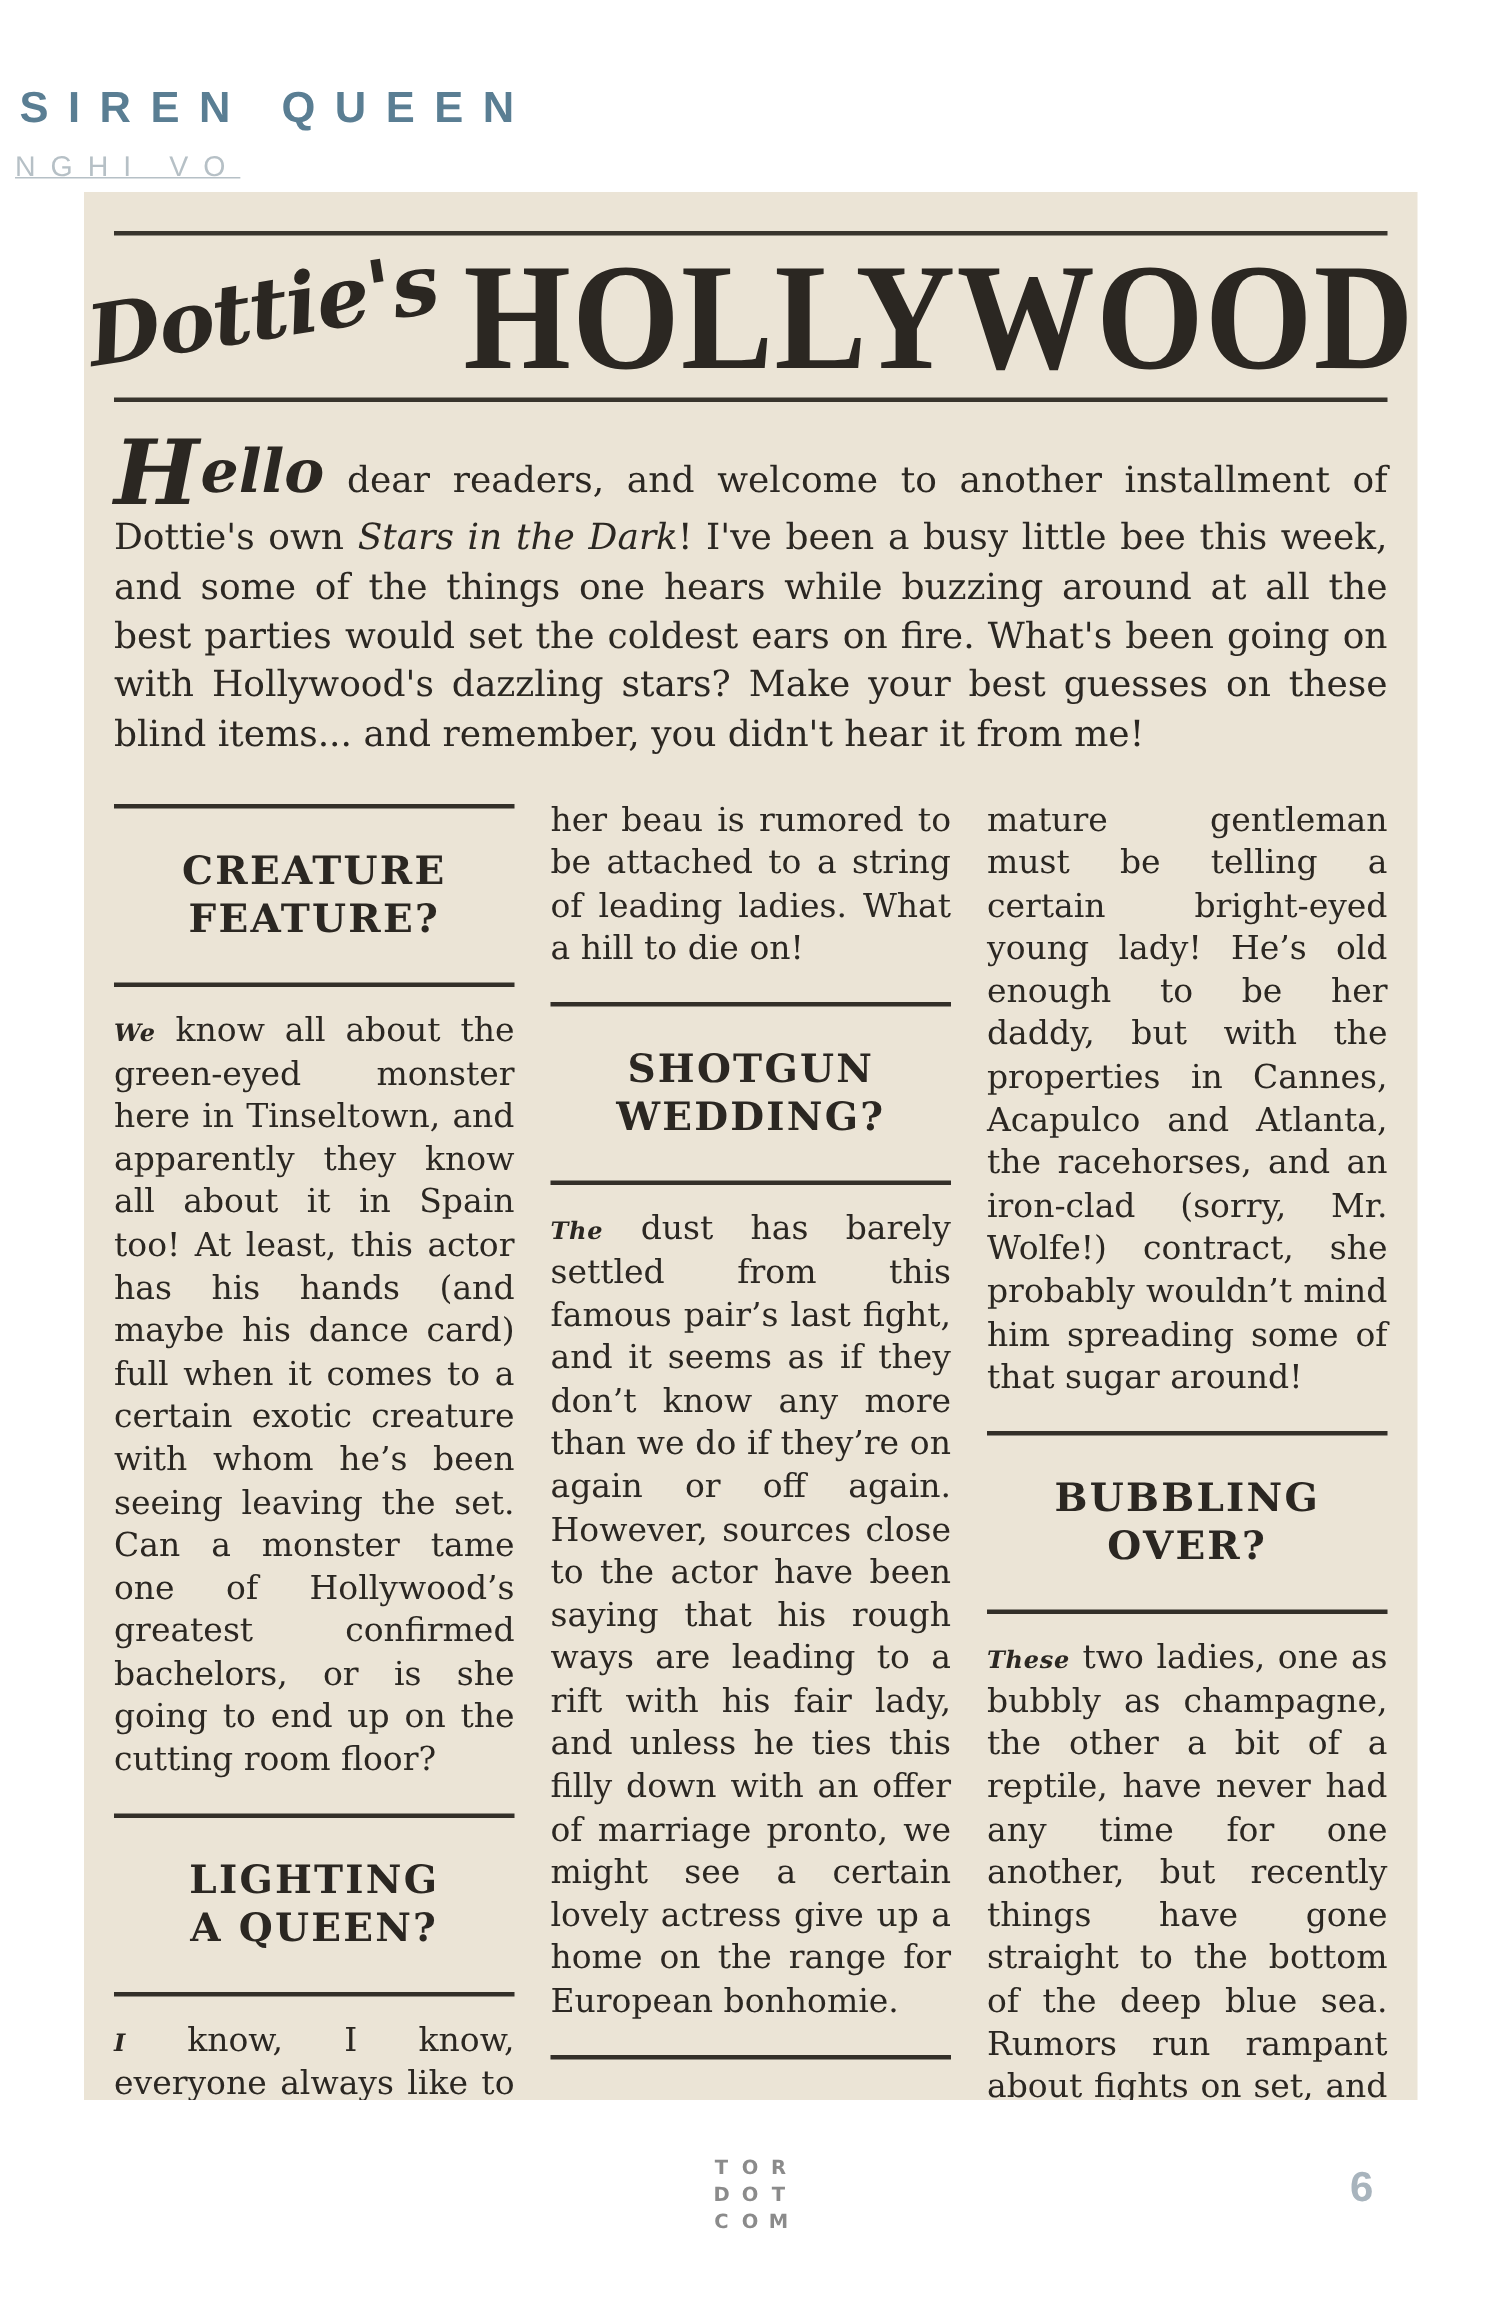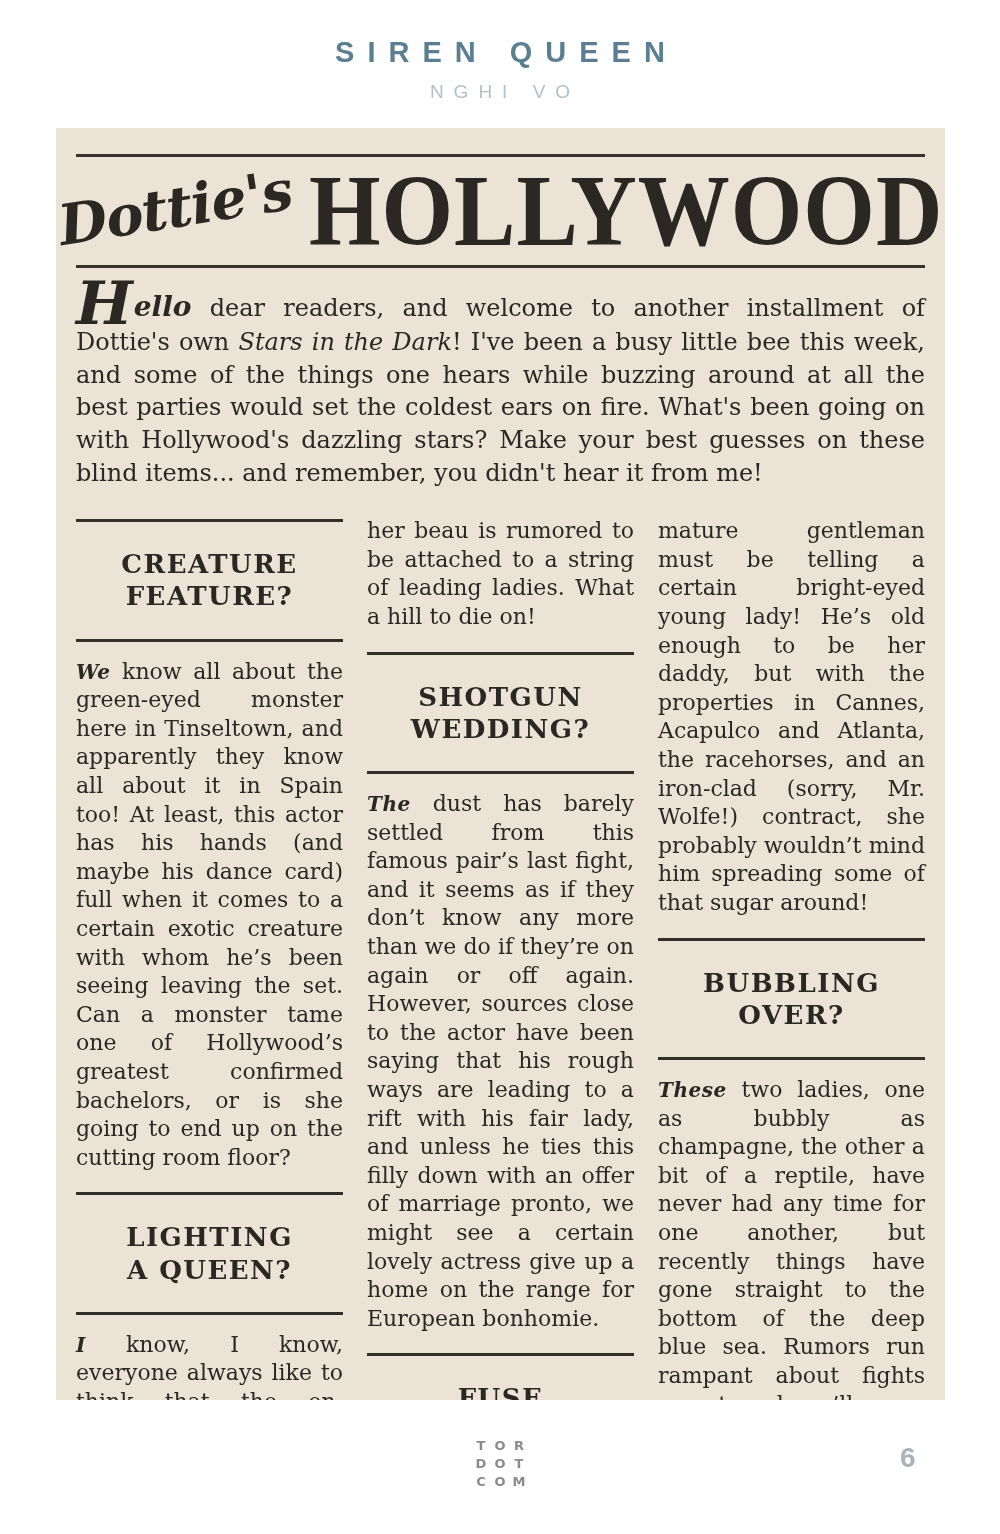--- a/index.html
+++ b/index.html
@@ -1,57 +1,57 @@
 <!DOCTYPE html>
 <html lang="en"><head>
 <meta charset="utf-8">
 <style>
   html,body{margin:0;padding:0;background:#ffffff;}
   .stage{position:relative;width:1000px;height:1534px;margin:0 auto;background:#ffffff;
          font-family:"DejaVu Serif",serif;color:#2b2722;overflow:hidden;}
 
   
-  .book-header{position:absolute;top:36px;left:0;width:100%;text-align:center;}
+  .book-header{position:absolute;top:56px;left:0;width:100%;text-align:left;}
   .book-title{font-family:"Liberation Sans",sans-serif;font-size:29px;font-weight:600;
               letter-spacing:13px;color:#5a7e93;text-indent:13px;}
   .book-author{margin-top:12px;font-family:"Liberation Sans",sans-serif;font-size:19px;
-               font-weight:500;letter-spacing:10px;color:#b6c0c6;text-indent:10px;}
+               font-weight:500;letter-spacing:10px;color:#b6c0c6;text-indent:10px;text-decoration:underline;}
 
   
   .paper{position:absolute;left:56px;top:128px;width:889px;height:1272px;
          background:#ebe4d6;box-sizing:border-box;padding:0 20px;overflow:hidden;}
 
   .masthead{border-top:3px solid #38342d;border-bottom:3px solid #38342d;
             margin-top:26px;height:108px;display:flex;align-items:center;
             justify-content:center;gap:16px;}
   .masthead-script{font-style:italic;font-weight:700;font-size:56px;
                    transform:rotate(-9deg) translateY(-4px);display:inline-block;
                    letter-spacing:-1px;}
   .masthead-title{font-family:"Liberation Serif",serif;font-weight:700;font-size:92px;
                   line-height:1;display:inline-block;transform:scaleY(1.1);
                   letter-spacing:1px;}
 
   .intro{margin-top:20px;font-size:24px;line-height:1.36;text-align:justify;}
   .dropcap{font-size:60px;font-style:italic;font-weight:600;line-height:0;
            position:relative;top:8px;margin-right:1px;}
   .lead-script{font-style:italic;font-weight:700;}
-  .intro .lead-script{font-size:28px;}
+  .intro .lead-script{font-size:40px;}
   .ital{font-style:italic;}
 
   .columns{display:flex;gap:24px;margin-top:24px;}
   .col{flex:1;min-width:0;}
 
   .sec-header{border-top:3px solid #332f29;border-bottom:3px solid #332f29;
               padding:26px 0;text-align:center;font-weight:700;font-size:26px;
               line-height:1.24;letter-spacing:1.5px;font-family:"DejaVu Serif",serif;}
   .col .sec-header{margin-top:20px;}
   .col .sec-header:first-child{margin-top:6px;}
 
   .body-par{margin:16px 0 0 0;font-size:22px;line-height:1.3;text-align:justify;}
-  .body-par .lead-script{font-size:20px;letter-spacing:0.5px;}
+  .body-par .lead-script{font-size:16px;letter-spacing:0.5px;}
   .cont-par{margin-top:4px;}
 
   
   .logo{position:absolute;left:0;top:1436px;width:100%;display:flex;justify-content:center;}
   .logo-grid{display:grid;grid-template-columns:repeat(3,19px);grid-auto-rows:18px;
              justify-items:center;align-items:center;}
   .logo-grid span{font-family:"DejaVu Sans",sans-serif;font-weight:700;font-size:13px;
                   color:#8b8b8b;line-height:1;}
   .page-number{position:absolute;left:900px;top:1442px;font-family:"Liberation Sans",sans-serif;
                font-size:28px;font-weight:700;color:#a8b4bd;}

